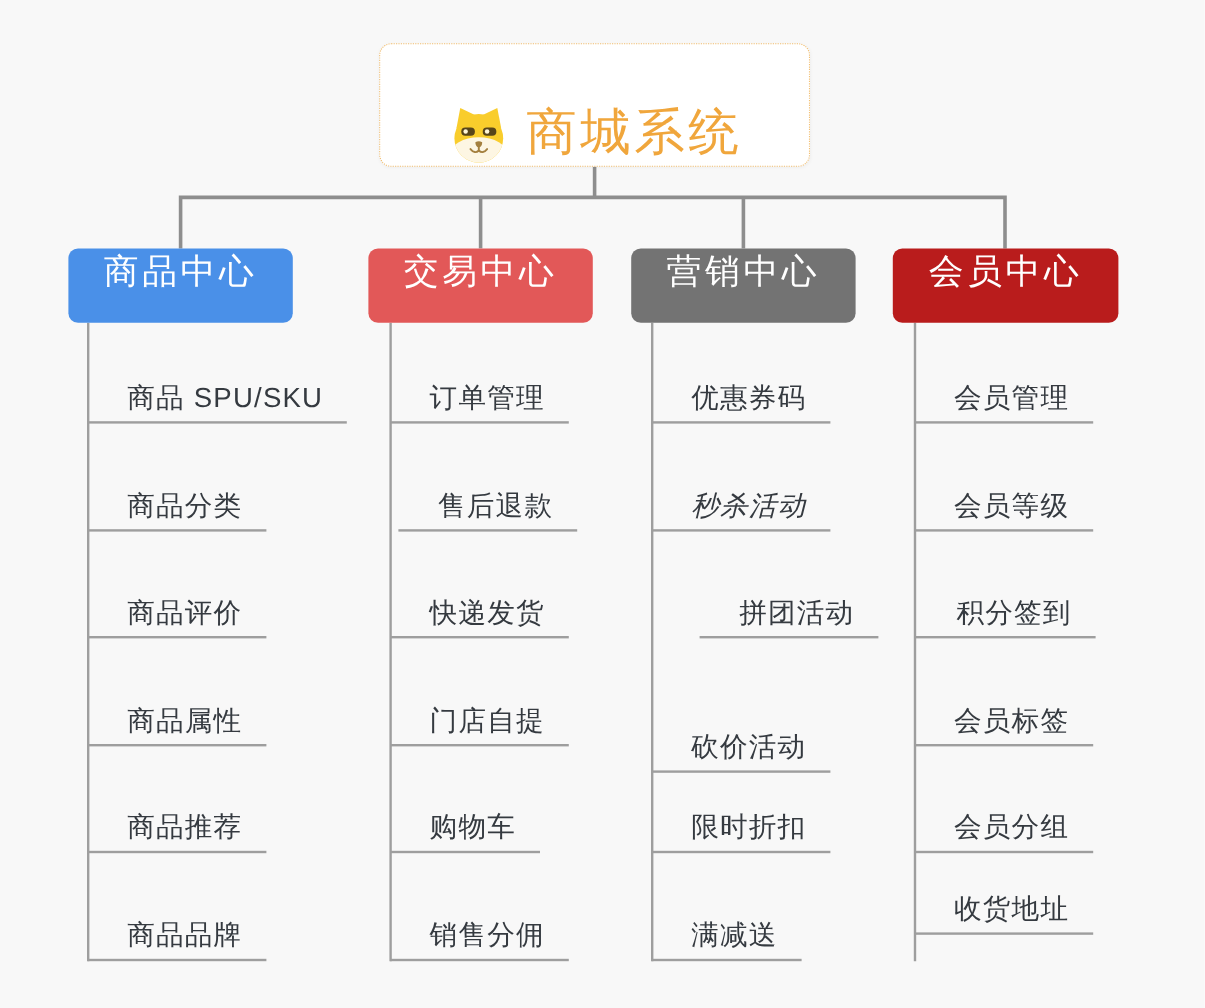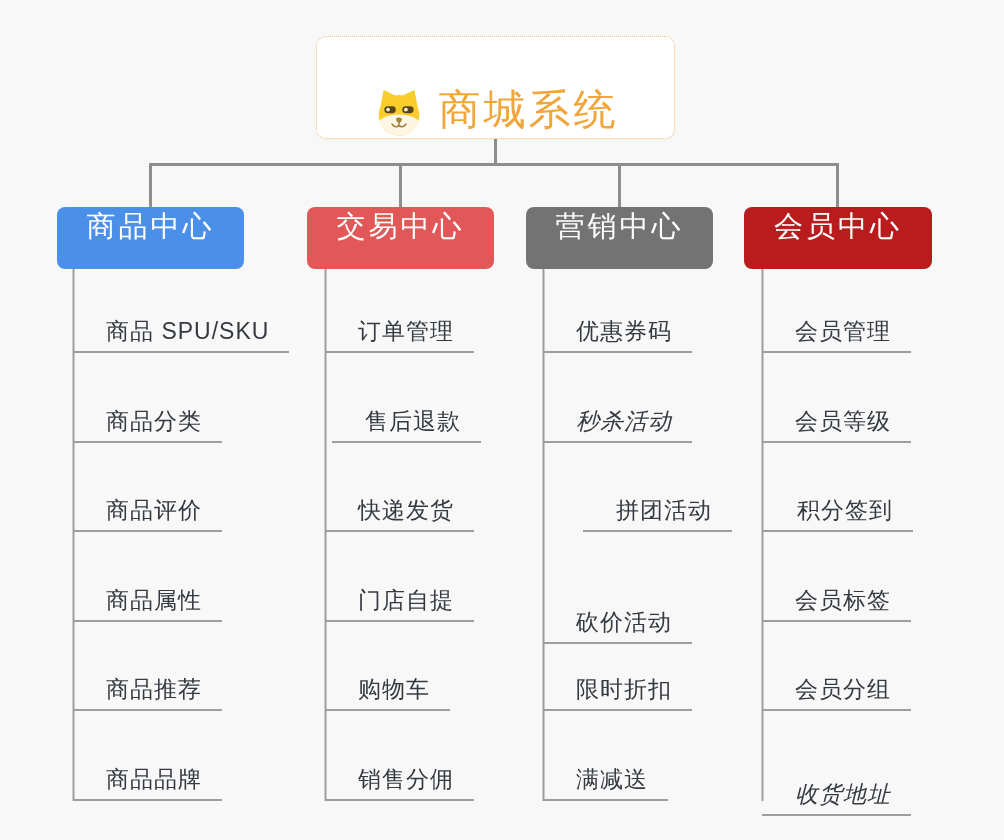--- a/index.html
+++ b/index.html
@@ -152,15 +152,15 @@
   <div class="leaf" style="left:543px; top:490px;margin-left:40px;">拼团活动</div>
   <div class="leaf" style="left:543px; top:580px;margin-top:22px;">砍价活动</div>
   <div class="leaf" style="left:543px; top:669px;">限时折扣</div>
   <div class="leaf" style="left:543px; top:759px;">满减送</div>
 
   <div class="leaf" style="left:762px; top:311px;">会员管理</div>
   <div class="leaf" style="left:762px; top:401px;">会员等级</div>
   <div class="leaf" style="left:762px; top:490px;padding-left:35px;">积分签到</div>
   <div class="leaf" style="left:762px; top:580px;">会员标签</div>
   <div class="leaf" style="left:762px; top:669px;">会员分组</div>
-  <div class="leaf" style="left:762px; top:774px;font-style:italic;">收货地址</div>
+  <div class="leaf" style="left:762px; top:737px;">收货地址</div>
 
 </div>
 
 </body></html>

